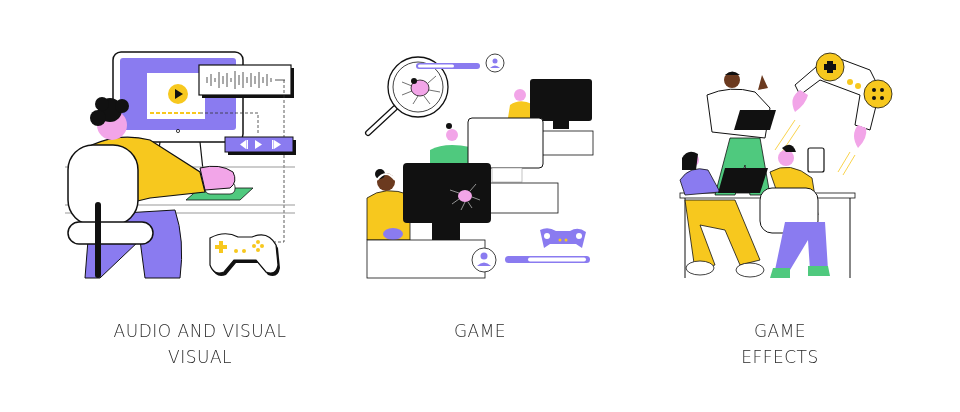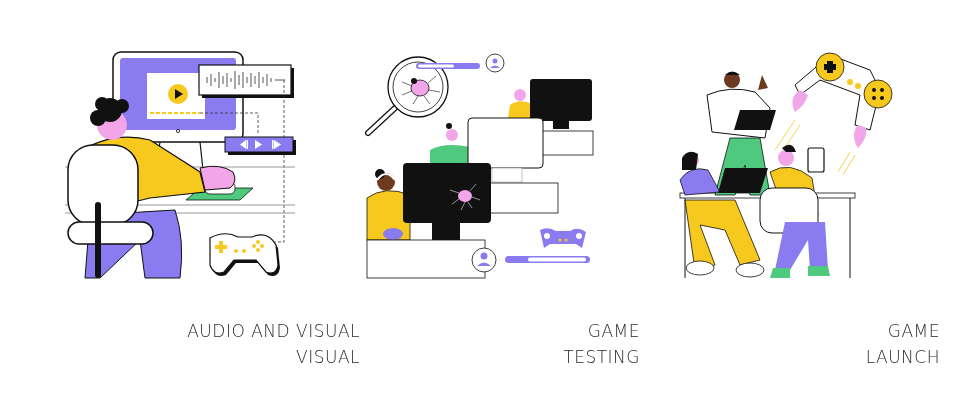--- a/index.html
+++ b/index.html
@@ -1,19 +1,19 @@
 <!DOCTYPE html>
 <html><head>
 <meta charset="utf-8">
 <style>
   html, body { margin:0; padding:0; background:#ffffff; }
   body { width:960px; height:412px; position:relative; overflow:hidden; font-family:"DejaVu Sans", sans-serif; }
   .panel { position:absolute; top:0; width:320px; height:412px; }
   .panel svg { position:absolute; left:0; top:0; }
-  .caption { position:absolute; top:318px; width:320px; text-align:right; font-family:"DejaVu Sans", sans-serif; font-weight:200; font-size:17px; letter-spacing:0.5px; color:#2a2a2a; line-height:26px; }
+  .caption { position:absolute; top:318px; width:320px; text-align:center; font-family:"DejaVu Sans", sans-serif; font-weight:200; font-size:17px; letter-spacing:0.5px; color:#2a2a2a; line-height:26px; }
   .caption span { display:block; }
 </style>
 </head>
 <body>
 
 <div class="panel" style="left:20px;">
   <svg width="320" height="300" viewBox="20 0 320 300">
 
     <rect x="113" y="52" width="130" height="90" rx="8" fill="#fff" stroke="#111" stroke-width="1.5"></rect>
     <rect x="120" y="58" width="116" height="72" rx="3" fill="#8A7BF0"></rect>
@@ -168,21 +168,20 @@
     <rect x="528" y="257.5" width="58" height="4" rx="2" fill="#fff"></rect>
 
     <path d="M540 230 Q548 226 556 231 L570 231 Q578 226 586 232 L582 248 L576 244 L550 244 L544 248 Z" fill="#8A7BF0"></path>
     <circle cx="547" cy="236" r="3" fill="#fff"></circle>
       <circle cx="579" cy="236" r="3" fill="#fff"></circle>
     <circle cx="560" cy="240" r="1.5" fill="#F7C81E"></circle>
       <circle cx="566" cy="240" r="1.5" fill="#F7C81E"></circle>
   </svg>
   <div class="caption" style="left:0px;">
     <span>GAME</span>
-    <span>TESTING</span>
   </div>
 </div>
 
 <div class="panel" style="left:620px;">
   <svg width="340" height="300" viewBox="620 0 340 300">
 
     <g>
       <path d="M830 55 L870 70 L880 90 L870 130 L855 125 L860 95 L820 80 L800 95 L795 85 Z" fill="#fff" stroke="#111" stroke-width="1"></path>
       <circle cx="830" cy="67" r="14" fill="#F7C81E" stroke="#111" stroke-width="0.8"></circle>
       <path d="M824 64 L836 64 L836 70 L824 70 Z M827 61 L833 61 L833 73 L827 73 Z" fill="#111"></path>
@@ -226,15 +225,15 @@
     <circle cx="786" cy="158" r="8" fill="#F2A5E8"></circle>
     <path d="M782 148 Q792 140 796 152 L786 152 Z" fill="#111"></path>
     <rect x="808" y="148" width="16" height="24" rx="2" fill="#fff" stroke="#111" stroke-width="1.2"></rect>
     <rect x="760" y="188" width="58" height="45" rx="12" fill="#fff" stroke="#111" stroke-width="1"></rect>
     <path d="M785 222 L825 222 L828 270 L810 270 L808 240 L790 270 L775 270 Z" fill="#8A7BF0"></path>
     <path d="M773 268 L790 268 L790 278 L770 278 Z" fill="#4FC97E"></path>
     <path d="M808 266 L828 266 L830 276 L808 276 Z" fill="#4FC97E"></path>
   </svg>
   <div class="caption" style="left:0px;">
     <span>GAME</span>
-    <span>LAUNCH</span>
+    <span>EFFECTS</span>
   </div>
 </div>
 
 </body></html>

